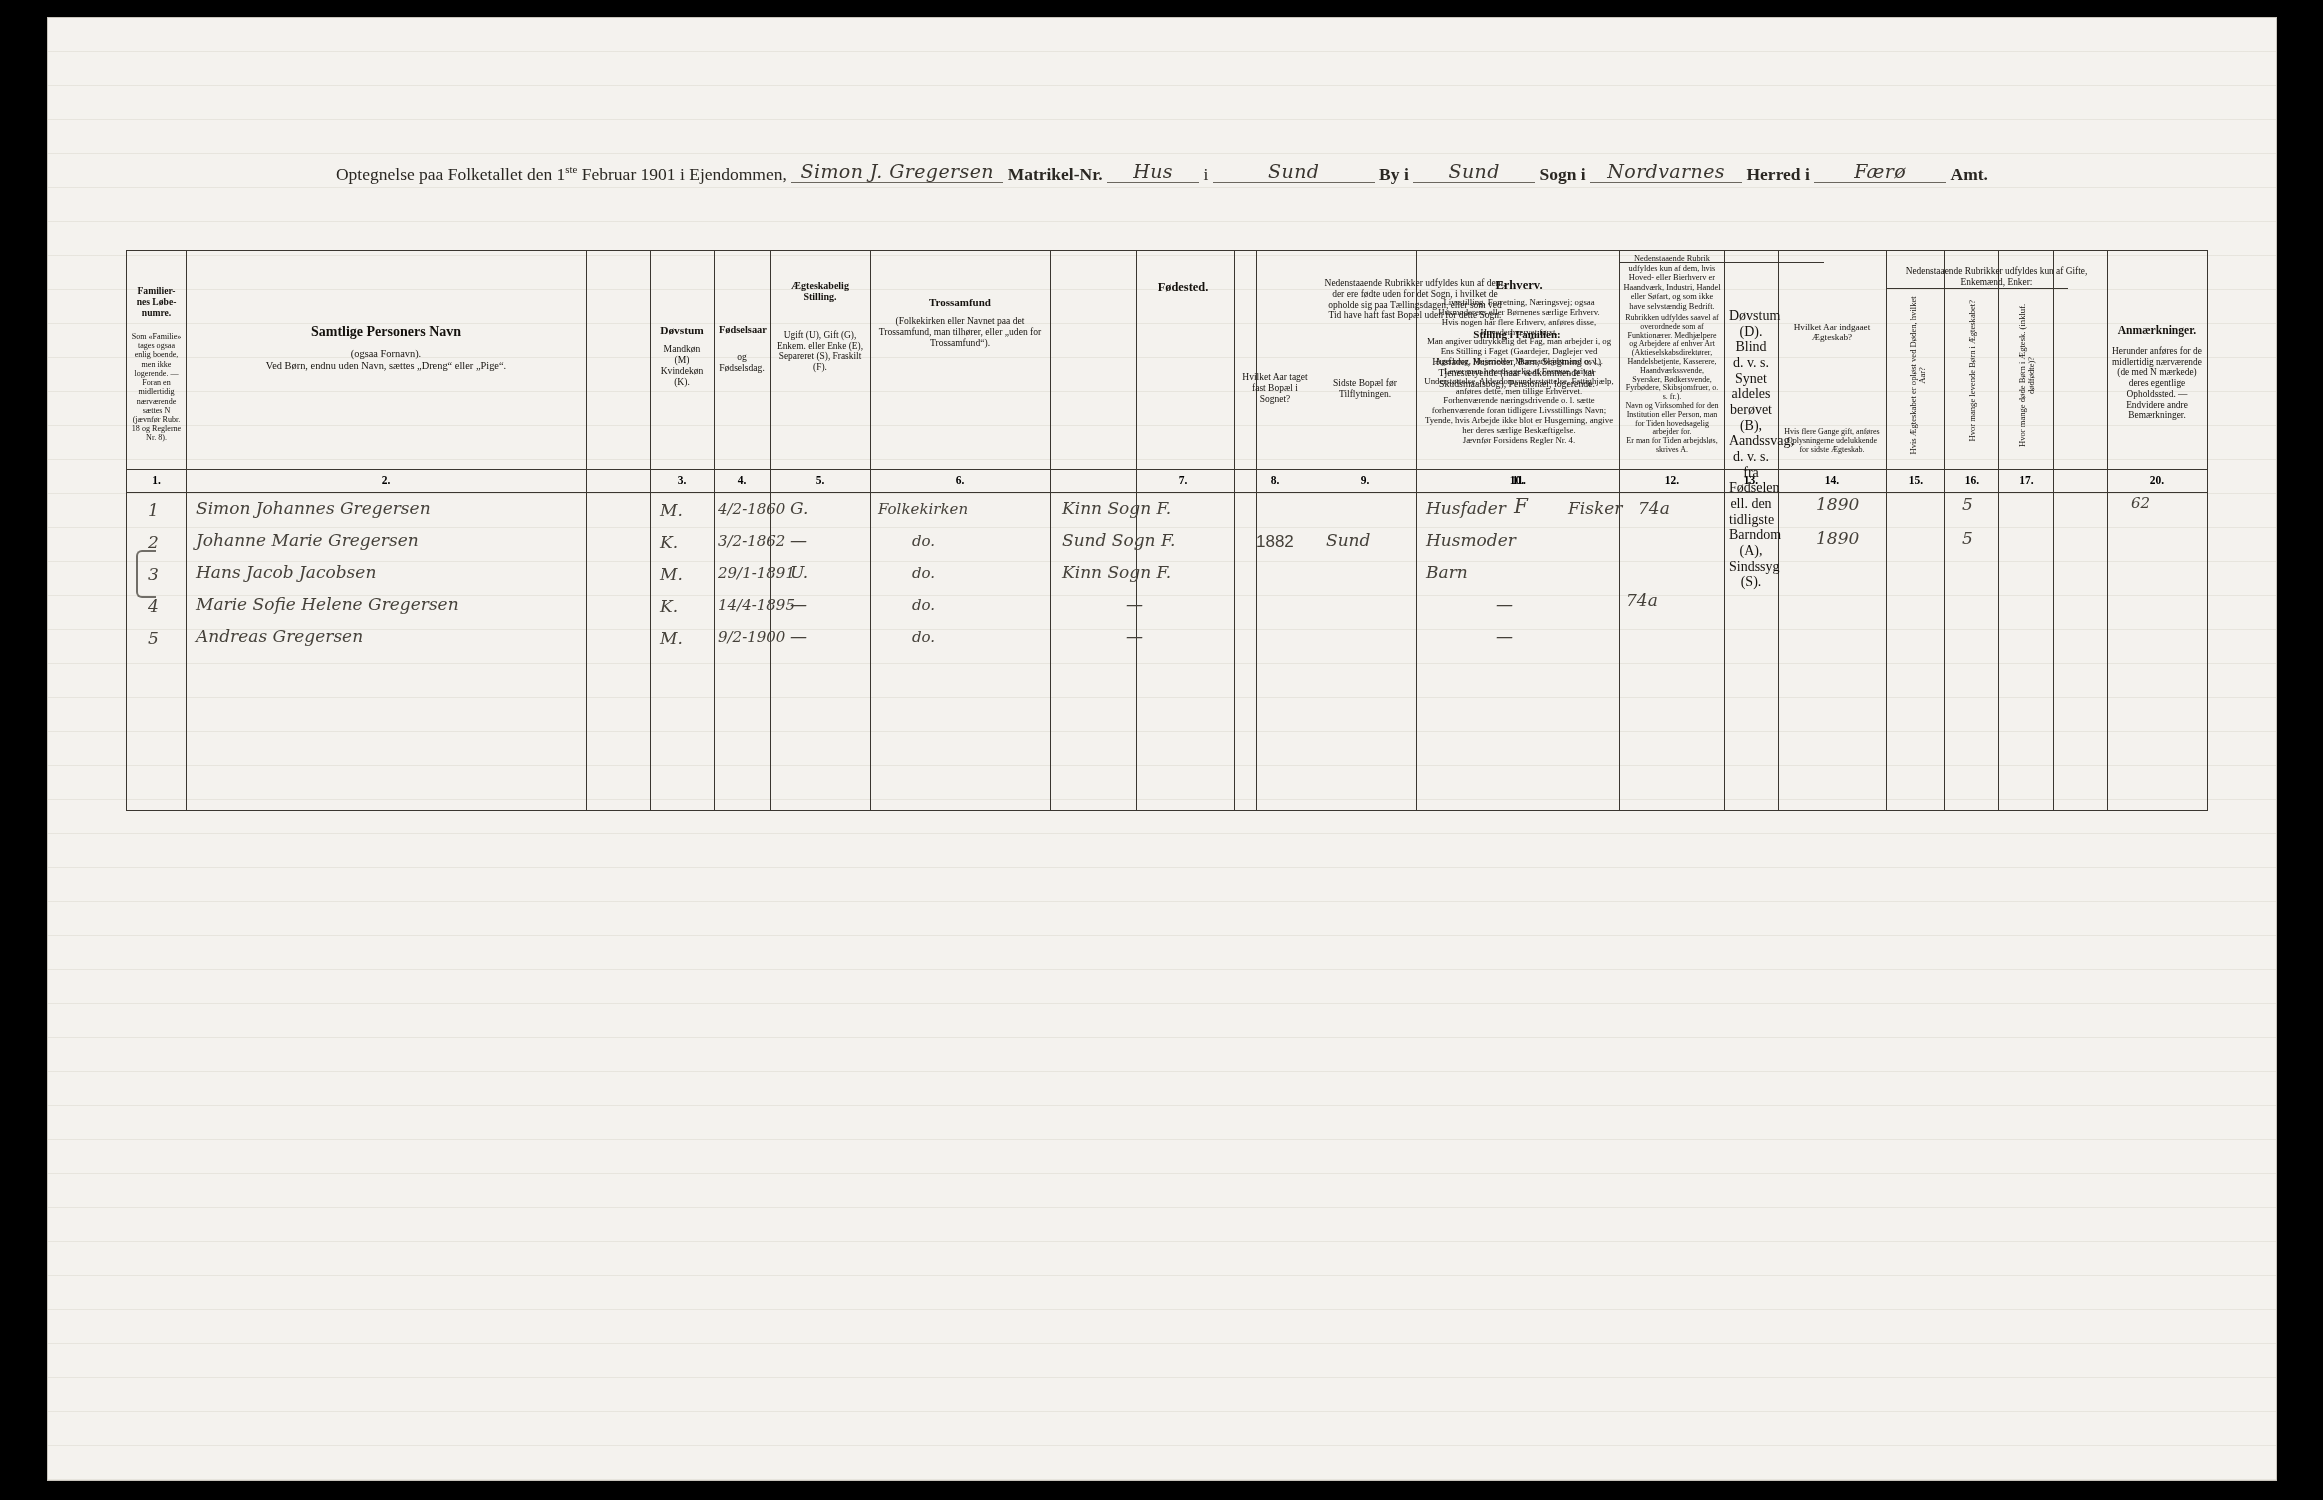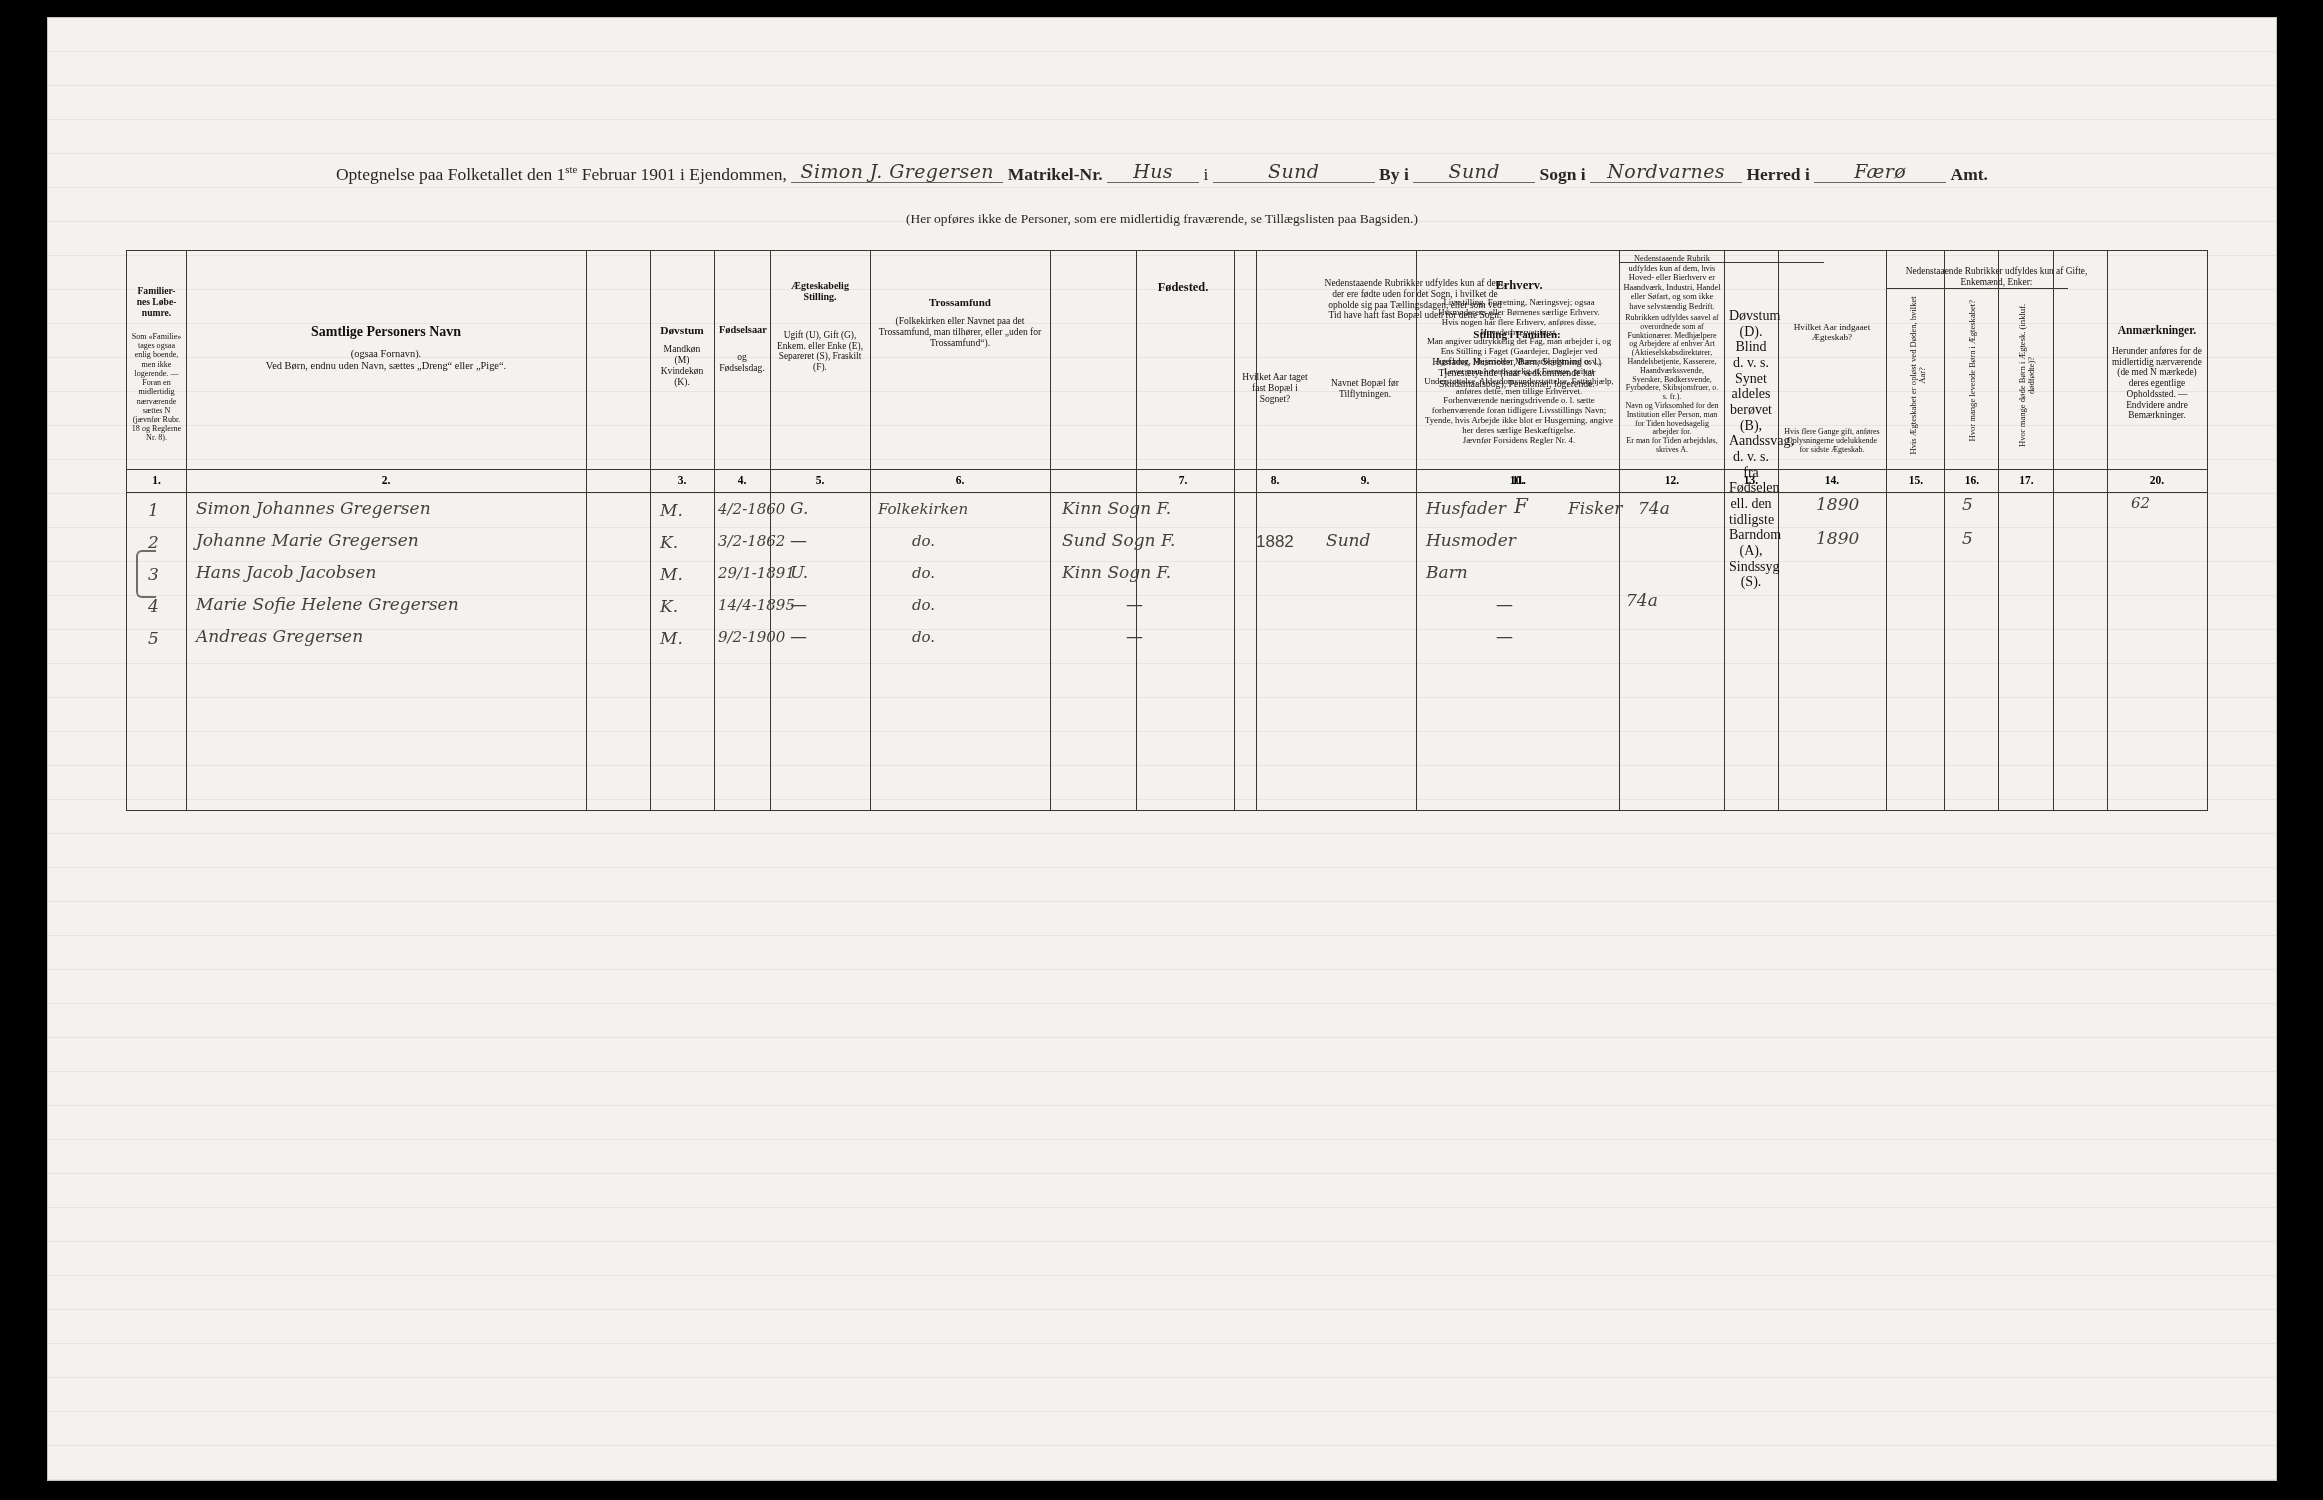--- a/index.html
+++ b/index.html
@@ -55,21 +55,20 @@
     <span class="u hand" style="min-width:150px">Sund</span>
     <b>By i</b>
     <span class="u hand" style="min-width:110px">Sund</span>
     <b>Sogn i</b>
     <span class="u hand" style="min-width:140px">Nordvarnes</span>
     <b>Herred i</b>
     <span class="u hand" style="min-width:120px">Færø</span>
     <b>Amt.</b>
   </div>
 
-  <div id="notice" class="ink">(Her opføres ikke de Personer, som ere midlertidig fraværende, se Tillægslisten paa Bagsiden.)</div>
 
   <div id="tbl">
 
     <div class="hline" style="top:0"></div>
     <div class="hline" style="top:219px"></div>
     <div class="hline" style="top:242px"></div>
     <div class="hline" style="top:560px"></div>
     <div class="hline" style="top:12px;left:1493px;right:384px"></div>
     <div class="hline" style="top:38px;left:1760px;right:140px"></div>
 
@@ -117,21 +116,21 @@
     <div class="hdr" style="left:646px;top:28px;width:96px;font-size:10px"><b>Ægteskabelig Stilling.</b></div>
     <div class="hdr" style="left:646px;top:78px;width:96px;font-size:9.4px">Ugift (U), Gift (G), Enkem. eller Enke (E), Separeret (S), Fraskilt (F).</div>
 
     <div class="hdr" style="left:746px;top:44px;width:176px;font-size:11px"><b>Trossamfund</b></div>
     <div class="hdr" style="left:746px;top:64px;width:176px;font-size:9.6px">(Folkekirken eller Navnet paa det Trossamfund, man tilhører, eller „uden for Trossamfund“).</div>
 
     <div class="hdr" style="left:926px;top:28px;width:262px;font-size:12.4px"><b>Fødested.</b></div>
 
     <div class="hdr" style="left:1193px;top:26px;width:192px;font-size:9.5px">Nedenstaaende Rubrikker udfyldes kun af dem, der ere fødte uden for det Sogn, i hvilket de opholde sig paa Tællingsdagen, eller som ved Tid have haft fast Bopæl uden for dette Sogn.</div>
     <div class="hdr" style="left:1112px;top:120px;width:74px;font-size:9.5px">Hvilket Aar taget fast Bopæl i Sognet?</div>
-    <div class="hdr" style="left:1193px;top:126px;width:92px;font-size:9.5px">Navnet Bopæl før Tilflytningen.</div>
+    <div class="hdr" style="left:1193px;top:126px;width:92px;font-size:9.5px">Sidste Bopæl før Tilflytningen.</div>
 
     <div class="hdr" style="left:1132px;top:86px;width:0;height:0"></div>
     <div class="hdr" style="left:1292px;top:76px;width:198px;font-size:11px"><b>Stilling i Familien:</b></div>
     <div class="hdr" style="left:1292px;top:104px;width:198px;font-size:9.8px">Husfader, Husmoder, Barn, Slægtning o. l., Tjenestetyende (naar vedkommende har Skudsmaalsbog), Pensionær, logerende.</div>
 
     <div class="hdr" style="left:1495px;top:-1px;width:0;height:0"></div>
     <div class="hdr" style="left:1292px;top:-1px;width:0;height:0"></div>
     <div class="hdr" style="left:1292px;top:6px;width:0;height:0"></div>
     <div class="hdr" style="left:1292px;top:14px;width:0;height:0"></div>
     <div class="hdr" style="left:1291px;top:-1px;width:0;height:0"></div>

